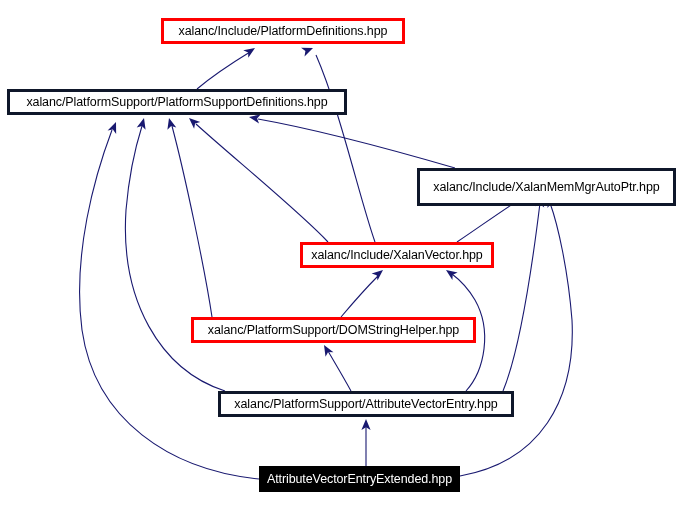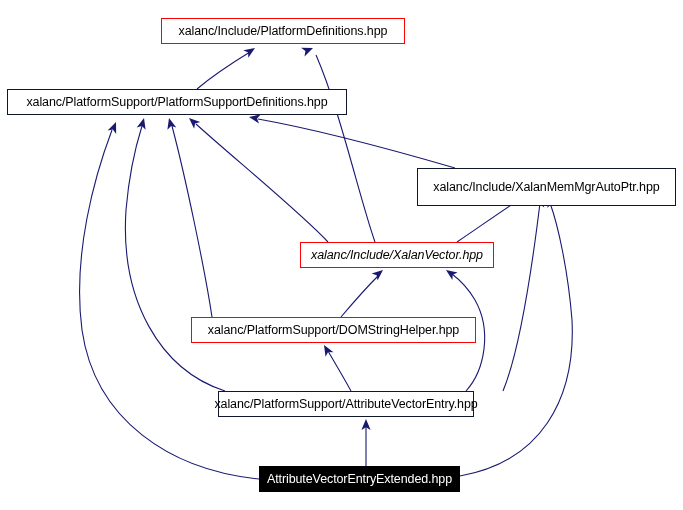--- a/index.html
+++ b/index.html
@@ -30,21 +30,21 @@
     position: absolute;
     box-sizing: border-box;
     display: flex;
     align-items: center;
     justify-content: center;
     white-space: nowrap;
     font-size: 12.5px;
     line-height: 1;
     letter-spacing: -0.1px;
     background: #ffffff;
-    border: 1px solid #0f172a;
+    border: 3px solid #0f172a;
     color: #000000;
     z-index: 5;
   }
   .node.red {
     border-color: #ff0000;
   }
   .node.current {
     background: #000000;
     border-color: #000000;
     color: #ffffff;
@@ -124,26 +124,26 @@
   <div id="nodes-layer">
       <div class="node red" style="left: 161px; top: 18px; width: 244px; height: 26px;">
         <span>xalanc/Include/PlatformDefinitions.hpp</span>
       </div>
       <div class="node" style="left: 7px; top: 89px; width: 340px; height: 26px;">
         <span>xalanc/PlatformSupport/PlatformSupportDefinitions.hpp</span>
       </div>
       <div class="node" style="left: 417px; top: 168px; width: 259px; height: 38px;">
         <span>xalanc/Include/XalanMemMgrAutoPtr.hpp</span>
       </div>
-      <div class="node red" style="left: 300px; top: 242px; width: 194px; height: 26px; font-style: italic;">
+      <div class="node red" style="left: 300px; top: 242px; width: 194px; height: 26px;">
         <span>xalanc/Include/XalanVector.hpp</span>
       </div>
       <div class="node red" style="left: 191px; top: 317px; width: 285px; height: 26px;">
         <span>xalanc/PlatformSupport/DOMStringHelper.hpp</span>
       </div>
-      <div class="node" style="left: 218px; top: 391px; width: 256px; height: 26px;">
+      <div class="node" style="left: 218px; top: 391px; width: 296px; height: 26px;">
         <span>xalanc/PlatformSupport/AttributeVectorEntry.hpp</span>
       </div>
       <div class="node current" style="left: 259px; top: 466px; width: 201px; height: 26px;">
         <span>AttributeVectorEntryExtended.hpp</span>
       </div>
     </div>
 </div>
 
 </body></html>

